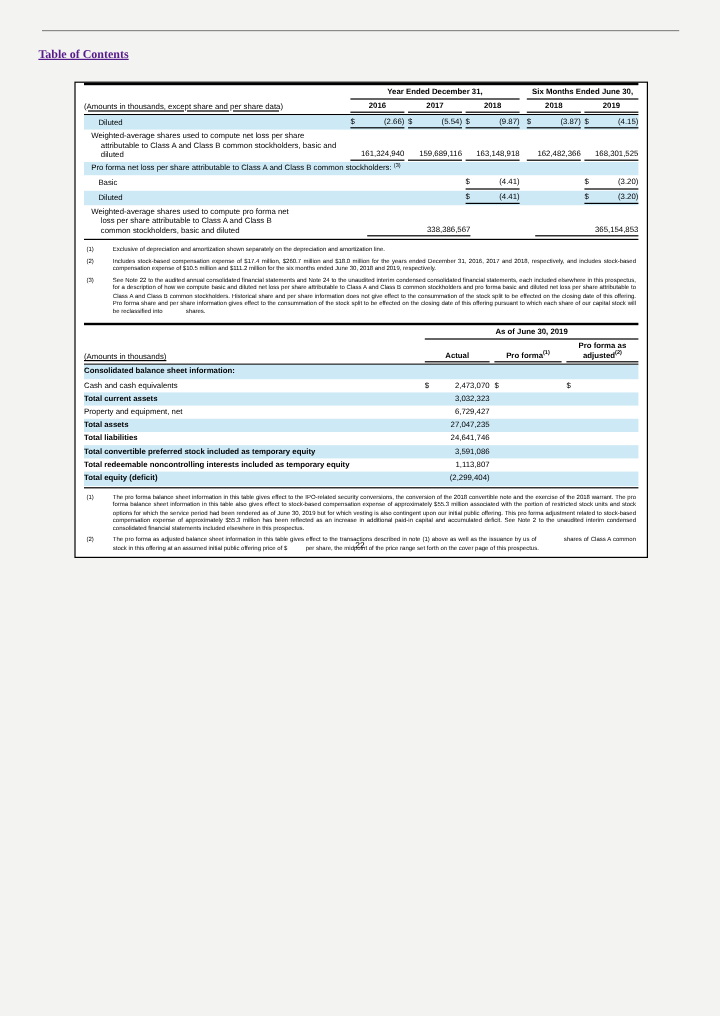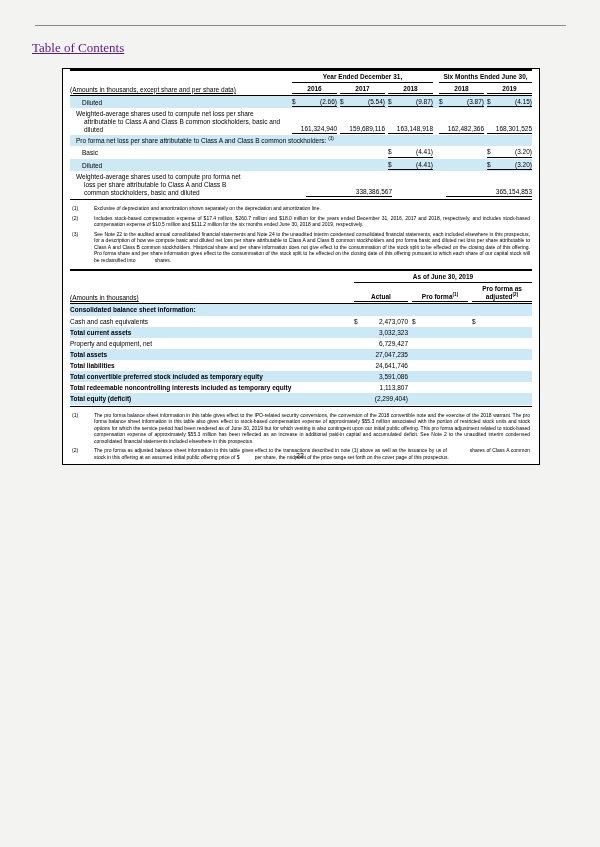--- a/index.html
+++ b/index.html
@@ -12,21 +12,21 @@
     width:600px;height:847px;position:relative;
     background:#f3f3f1;
     font-family:"Liberation Sans", sans-serif;
     color:#000;
     -webkit-font-smoothing:antialiased;
   }
   .top-rule{position:absolute;left:35px;right:34px;top:25px;border-top:1px solid #8a8a8a;}
   .toc-link{
     position:absolute;left:32px;top:40px;
     font-family:"Liberation Serif", serif;
-    font-weight:normal;font-size:13px;color:var(--link);
+    font-weight:bold;font-size:10px;color:var(--link);
     text-decoration:underline;cursor:pointer;
   }
   .box{
     position:absolute;left:62px;top:68px;width:478px;min-height:377px;
     background:#ffffff;border:1px solid #000;
     padding:0 7px 4px 7px;
     font-size:6.5px;line-height:1.25;
   }
   
   .t1{border-top:2px solid #000;padding-top:2px;}

